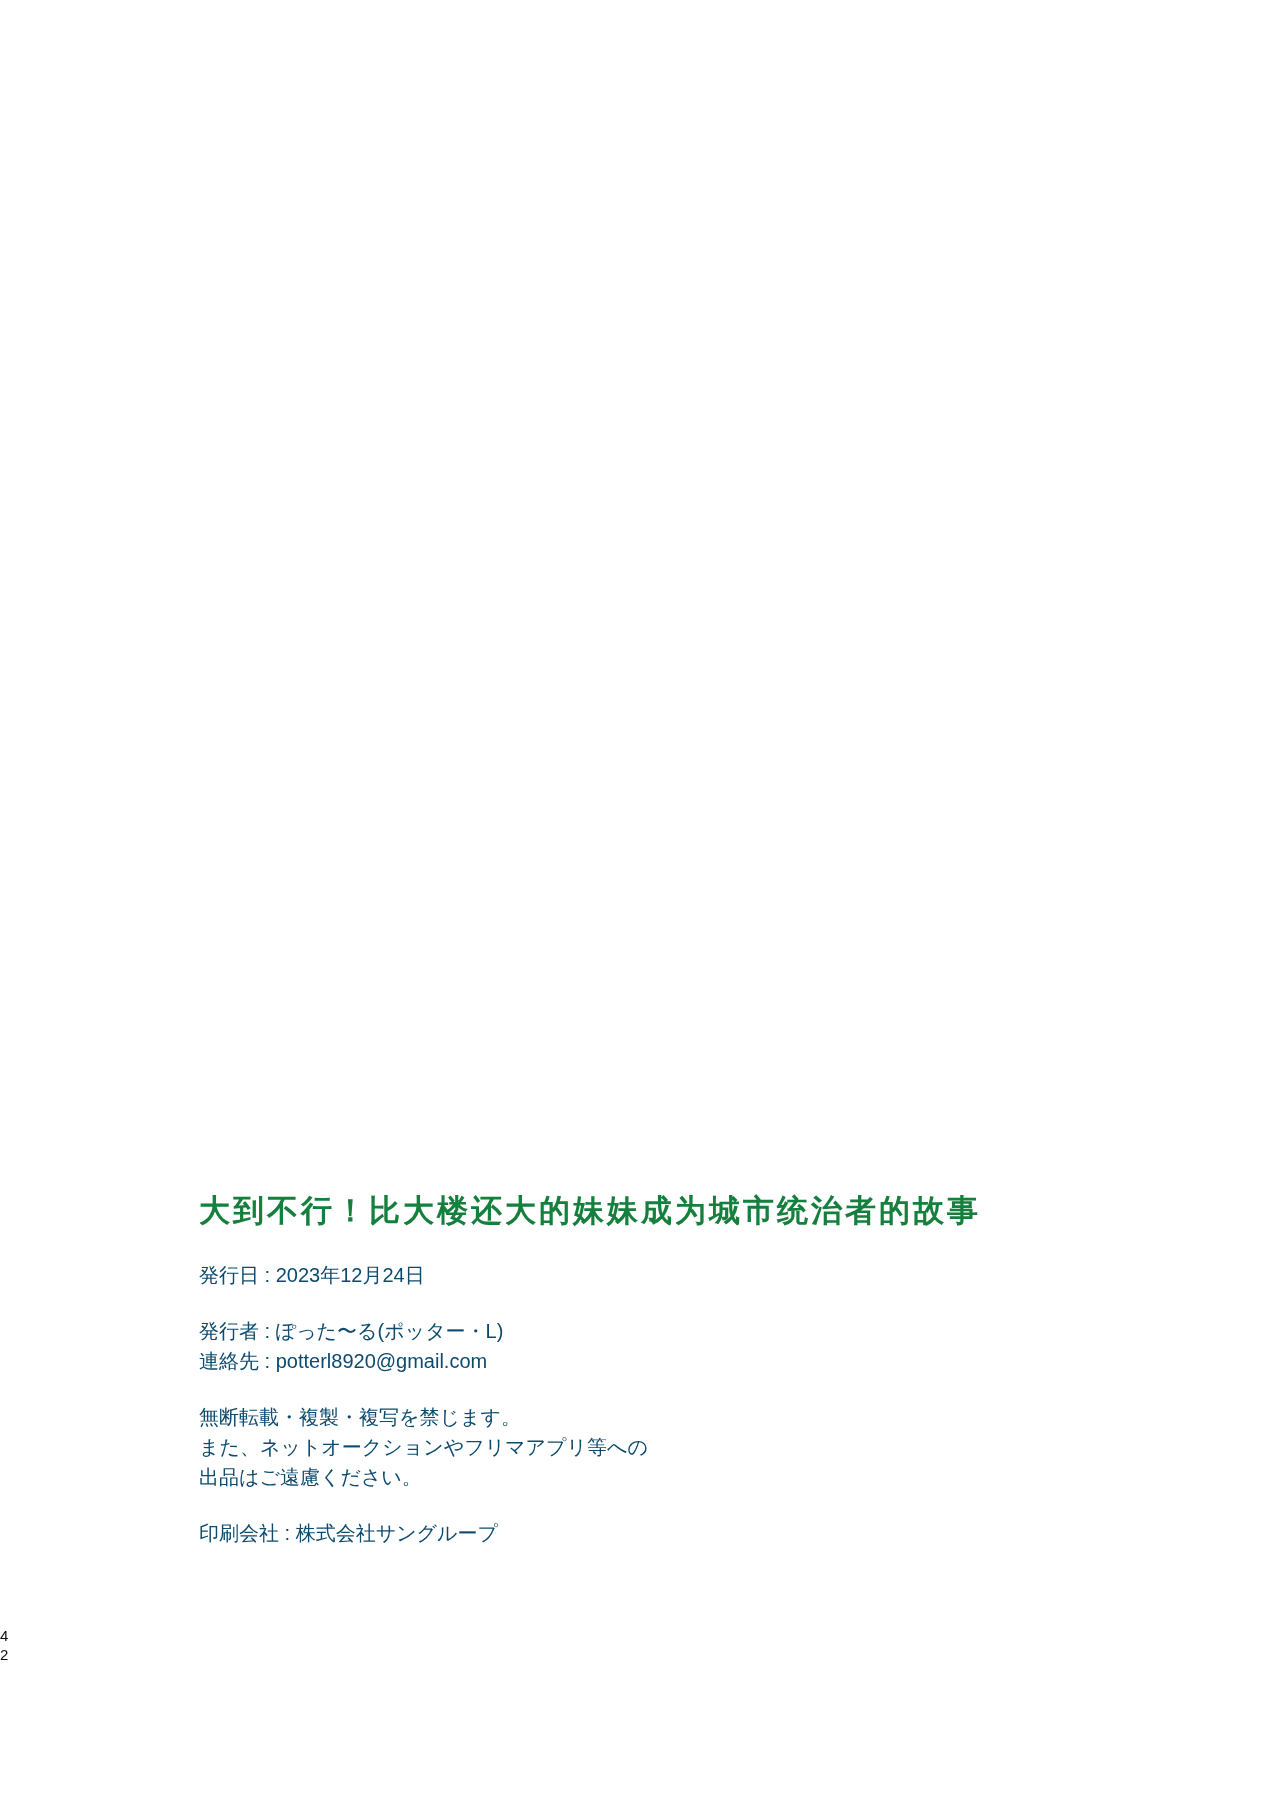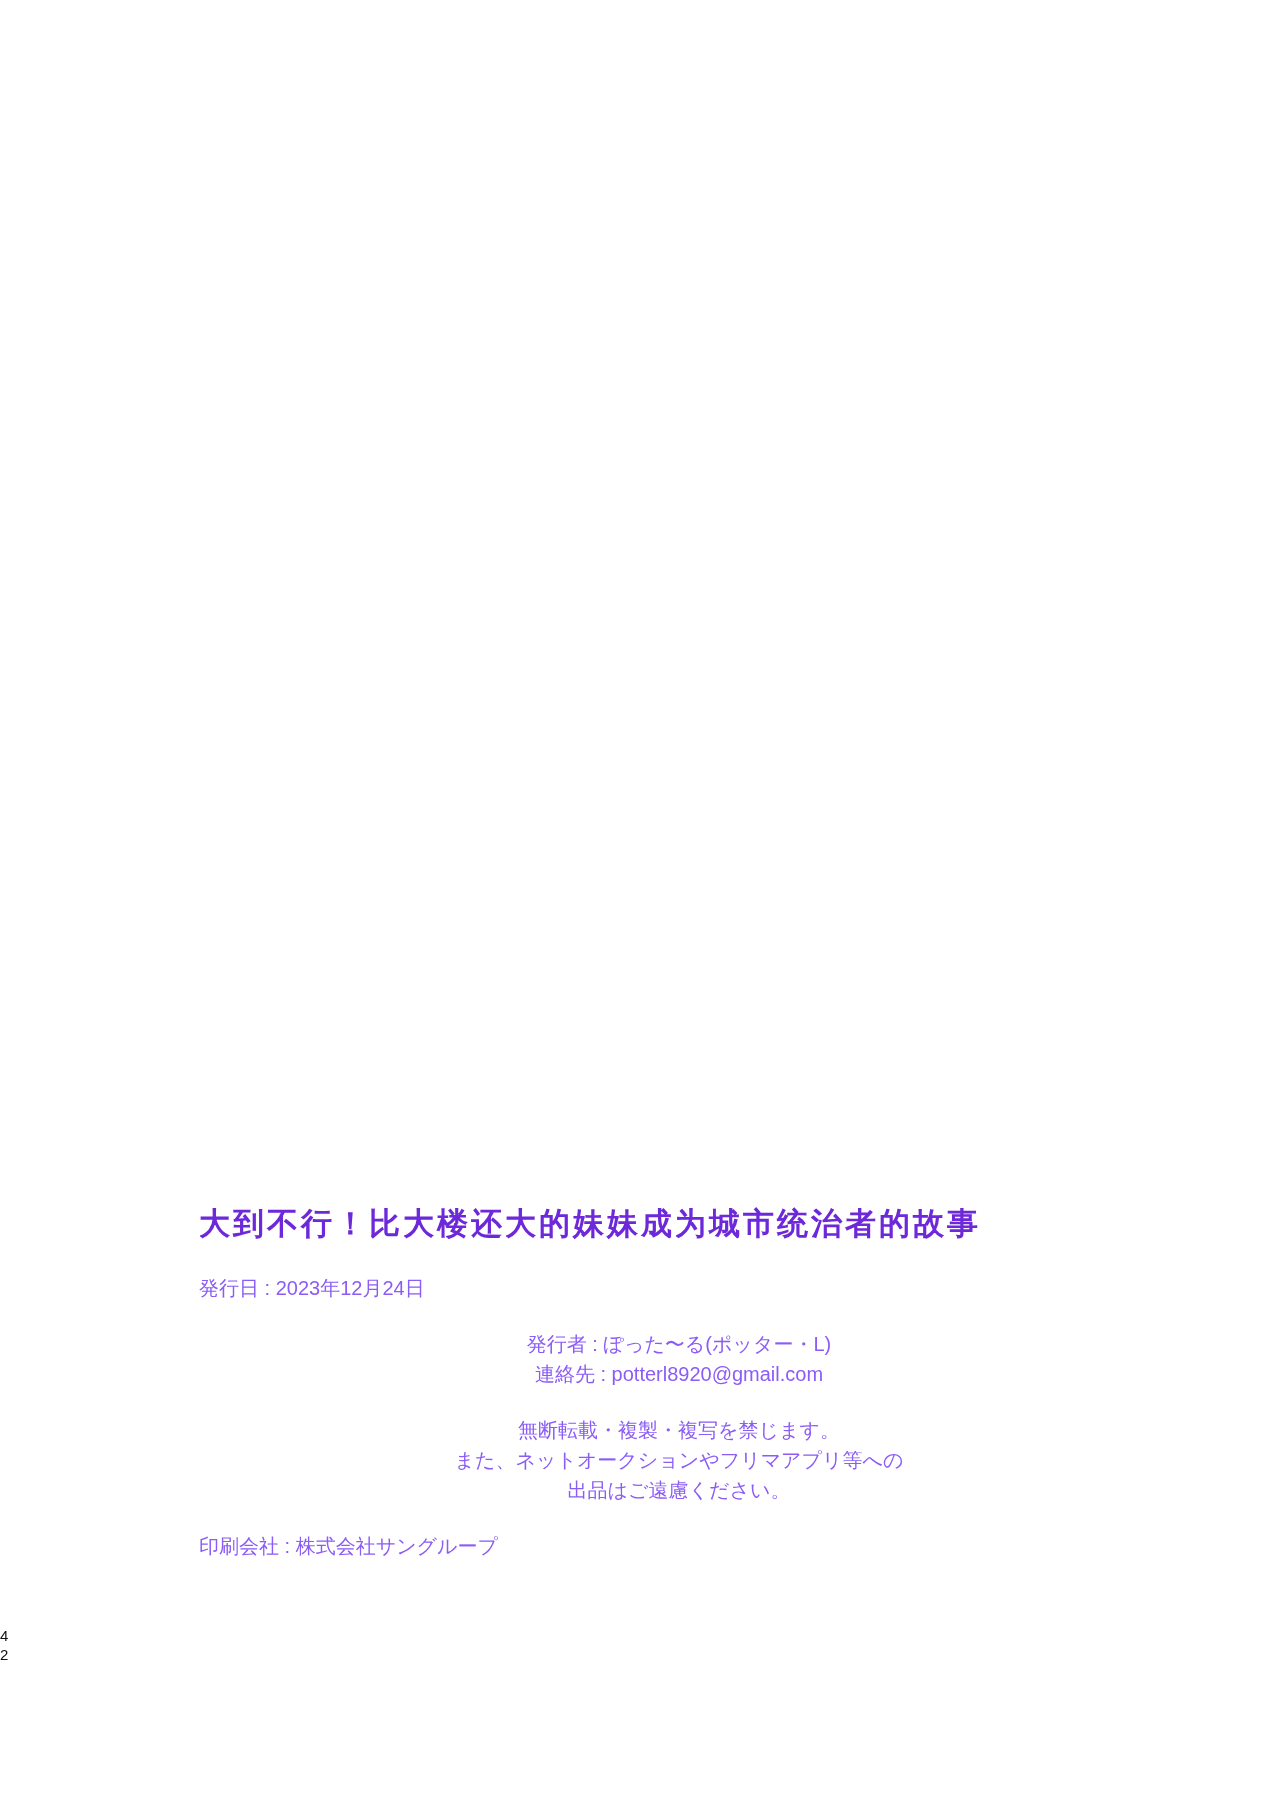--- a/index.html
+++ b/index.html
@@ -26,36 +26,35 @@
   .colophon {
     position: absolute;
     left: 199px;
     top: 1190px;
     width: 960px;
   }
   .colophon-title {
     font-size: 31px;
     font-weight: bold;
     letter-spacing: 3px;
-    color: #6d28d9;
-    margin: 13px 0 28px 0;
+    color: #15803d;
+    margin: 0 0 28px 0;
     white-space: nowrap;
   }
   .meta-block {
     margin: 0 0 26px 0;
   }
   .meta-line {
     font-size: 20px;
     line-height: 30px;
-    color: #8b5cf6;
+    color: #0c4a6e;
     white-space: nowrap;
   }
   .meta-block.tight .meta-line {
     line-height: 30px;
-    text-align: center;
   }
   .page-number {
     position: absolute;
     left: 0px;
     top: 1626px;
     width: 16px;
     font-size: 15px;
     line-height: 19px;
     color: #111111;
     text-align: left;

